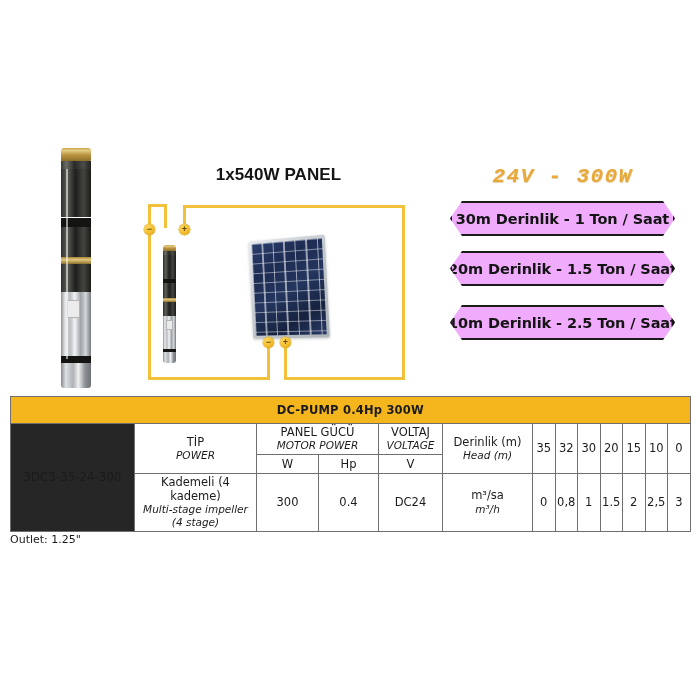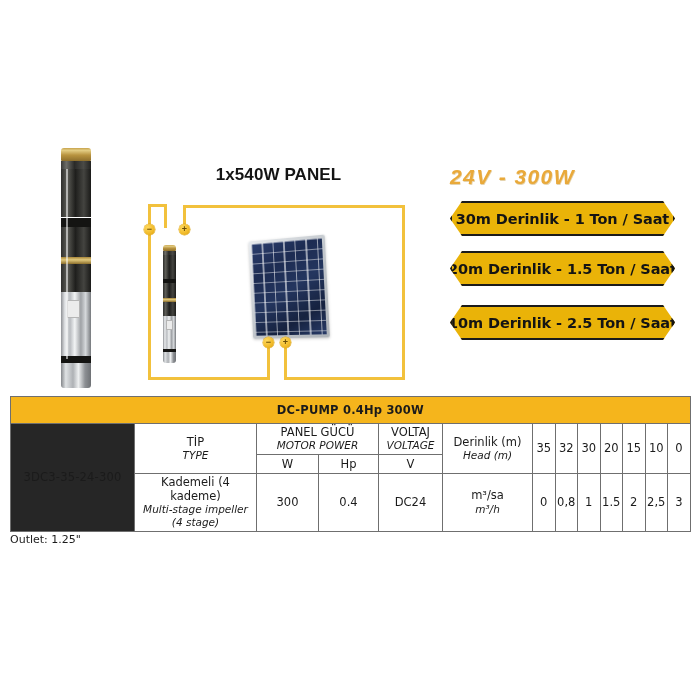--- a/index.html
+++ b/index.html
@@ -84,29 +84,29 @@
     position:absolute;left:3px;top:3px;right:3px;bottom:3px;
     background:
       repeating-linear-gradient(to right,rgba(255,255,255,.55) 0 1px,transparent 1px 11.5px),
       repeating-linear-gradient(to bottom,rgba(255,255,255,.45) 0 1px,transparent 1px 10px),
       linear-gradient(150deg,#2b3e6e 0%,#1d2c52 28%,#24365f 52%,#16223f 78%,#293c68 100%);
   }
 
   
   #rightcol{position:absolute;}
   #volthead{
-    position:absolute;width:100%;text-align:left;
+    position:absolute;width:100%;text-align:center;
     font-weight:bold;font-style:italic;font-size:21px;letter-spacing:1.4px;
-    font-family:Liberation Sans, sans-serif;
+    font-family:Liberation Mono, monospace;
     text-shadow:.6px .6px 0 rgba(180,130,20,.35);
   }
   .badge{
     position:absolute;left:0;
     display:flex;align-items:center;justify-content:center;
-    background:#eab308;border:2.6px solid #1b1b1b;
+    background:#f0abfc;border:2.6px solid #1b1b1b;
     clip-path:polygon(12px 0,calc(100% - 12px) 0,100% 50%,calc(100% - 12px) 100%,12px 100%,0 50%);
     box-sizing:border-box;
   }
   .badge span{
     font-weight:bold;font-size:14.5px;color:#141414;white-space:nowrap;
     letter-spacing:-.1px;font-family:"DejaVu Sans",sans-serif;
   }
 
   
   #tablewrap{position:absolute;left:10px;top:396px;width:680px;}
@@ -251,21 +251,21 @@
     </colgroup>
     <tbody>
       <tr>
         <td class="title" colspan="13">DC-PUMP 0.4Hp 300W</td>
       </tr>
 
       <tr>
         <td class="model" rowspan="3">3DC3-35-24-300</td>
         <td rowspan="2">
           <span class="tr-line tr">TİP</span>
-          <span class="tr-line en">TYPE</span>
+          <span class="tr-line en">POWER</span>
         </td>
         <td colspan="2">
           <span class="tr-line tr">PANEL GÜCÜ</span>
           <span class="tr-line en">MOTOR POWER</span>
         </td>
         <td>
           <span class="tr-line tr">VOLTAJ</span>
           <span class="tr-line en">VOLTAGE</span>
         </td>
         <td rowspan="2">

